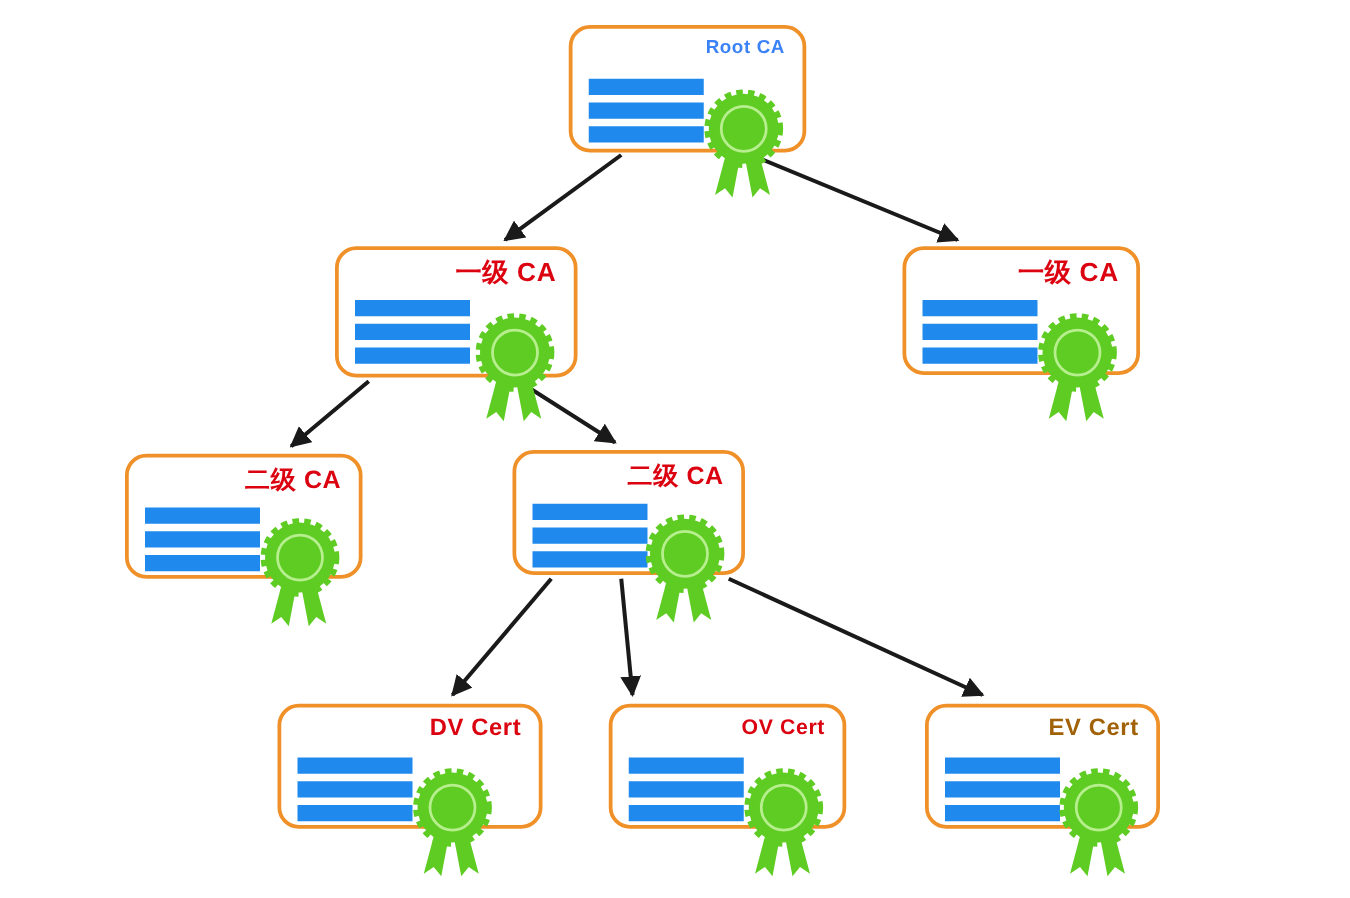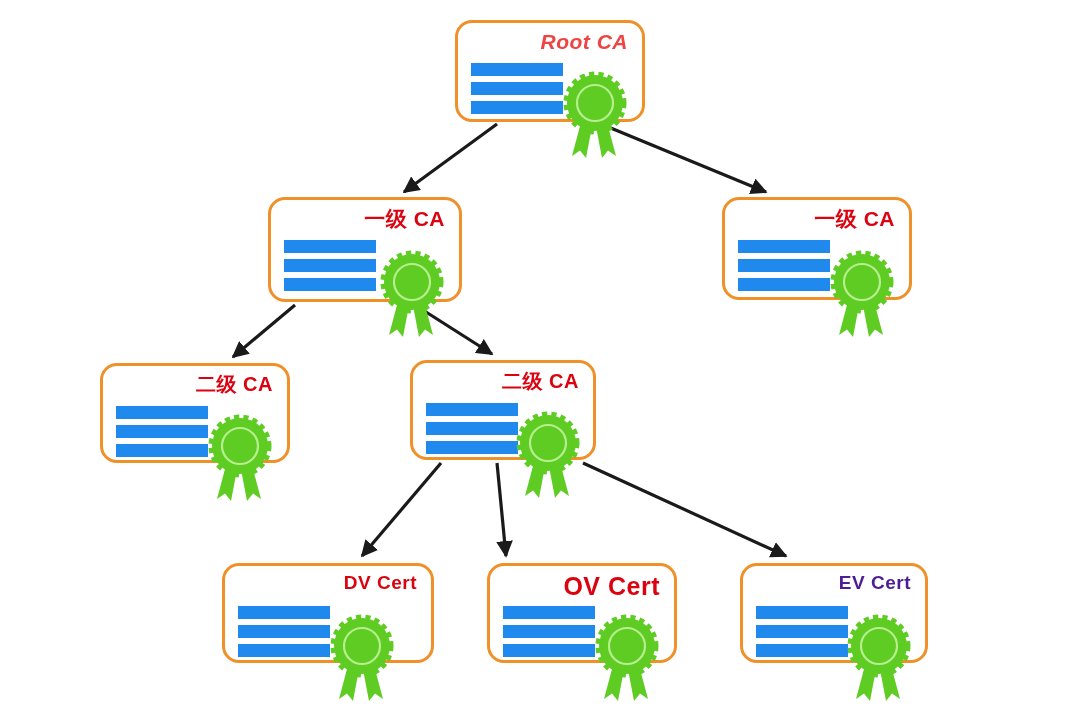--- a/index.html
+++ b/index.html
@@ -85,21 +85,21 @@
         <line x1="295" y1="305" x2="233" y2="357" stroke="#1a1a1a" marker-end="url(#arrow)"></line>
         <line x1="415" y1="305" x2="492" y2="354" stroke="#1a1a1a" marker-end="url(#arrow)"></line>
         <line x1="441" y1="463" x2="362" y2="556" stroke="#1a1a1a" marker-end="url(#arrow)"></line>
         <line x1="497" y1="463" x2="506" y2="556" stroke="#1a1a1a" marker-end="url(#arrow)"></line>
         <line x1="583" y1="463" x2="786" y2="556" stroke="#1a1a1a" marker-end="url(#arrow)"></line>
       </g>
   </svg>
 
   <div id="node-layer">
       <div class="node" style="left: 455px; top: 20px; width: 190px; height: 102px; border-color: rgb(239, 144, 40);">
-    <div class="node-title" style="font-size: 21px; color: #ef4444; font-style: italic;">Root CA</div>
+    <div class="node-title" style="font-size: 15px; color: #3b82f6;">Root CA</div>
     <div class="lines">
       <i style="background: rgb(32, 137, 238);"></i>
       <i style="background: rgb(32, 137, 238);"></i>
       <i style="background: rgb(32, 137, 238);"></i>
     </div>
     <div class="seal" style="left: 100px; top: 38px;">
       <svg viewBox="0 0 74 100" width="74" height="100">
         <g class="ribbons" fill="#5ecc22">
           <path d="M25.5,52 L14,95 L22,89.5 L28,97 L36,55 Z"></path>
           <path d="M46.5,52 L58,95 L50,89.5 L44,97 L36,55 Z"></path>
@@ -199,40 +199,40 @@
           <path d="M25.5,52 L14,95 L22,89.5 L28,97 L36,55 Z"></path>
           <path d="M46.5,52 L58,95 L50,89.5 L44,97 L36,55 Z"></path>
         </g>
         <circle class="rosette-outer" cx="37" cy="42" r="28" fill="#5ecc22" stroke="#5ecc22" stroke-width="7" stroke-dasharray="5 4"></circle>
         <circle class="rosette-body" cx="37" cy="42" r="25" fill="#5ecc22"></circle>
         <circle class="rosette-ring" cx="37" cy="42" r="18" fill="none" stroke="#b7ee8e" stroke-width="2.2"></circle>
       </svg>
     </div>
   </div>
       <div class="node" style="left: 487px; top: 563px; width: 190px; height: 100px; border-color: rgb(239, 144, 40);">
-    <div class="node-title" style="font-size: 25px; color: rgb(220, 3, 17);">OV Cert</div>
+    <div class="node-title" style="font-size: 17px; color: rgb(220, 3, 17);">OV Cert</div>
     <div class="lines">
       <i style="background: rgb(32, 137, 238);"></i>
       <i style="background: rgb(32, 137, 238);"></i>
       <i style="background: rgb(32, 137, 238);"></i>
     </div>
     <div class="seal" style="left: 100px; top: 38px;">
       <svg viewBox="0 0 74 100" width="74" height="100">
         <g class="ribbons" fill="#5ecc22">
           <path d="M25.5,52 L14,95 L22,89.5 L28,97 L36,55 Z"></path>
           <path d="M46.5,52 L58,95 L50,89.5 L44,97 L36,55 Z"></path>
         </g>
         <circle class="rosette-outer" cx="37" cy="42" r="28" fill="#5ecc22" stroke="#5ecc22" stroke-width="7" stroke-dasharray="5 4"></circle>
         <circle class="rosette-body" cx="37" cy="42" r="25" fill="#5ecc22"></circle>
         <circle class="rosette-ring" cx="37" cy="42" r="18" fill="none" stroke="#b7ee8e" stroke-width="2.2"></circle>
       </svg>
     </div>
   </div>
       <div class="node" style="left: 740px; top: 563px; width: 188px; height: 100px; border-color: rgb(239, 144, 40);">
-    <div class="node-title" style="font-size: 19px; color: #4c1d95;">EV Cert</div>
+    <div class="node-title" style="font-size: 19px; color: #a16207;">EV Cert</div>
     <div class="lines">
       <i style="background: rgb(32, 137, 238);"></i>
       <i style="background: rgb(32, 137, 238);"></i>
       <i style="background: rgb(32, 137, 238);"></i>
     </div>
     <div class="seal" style="left: 99px; top: 38px;">
       <svg viewBox="0 0 74 100" width="74" height="100">
         <g class="ribbons" fill="#5ecc22">
           <path d="M25.5,52 L14,95 L22,89.5 L28,97 L36,55 Z"></path>
           <path d="M46.5,52 L58,95 L50,89.5 L44,97 L36,55 Z"></path>

